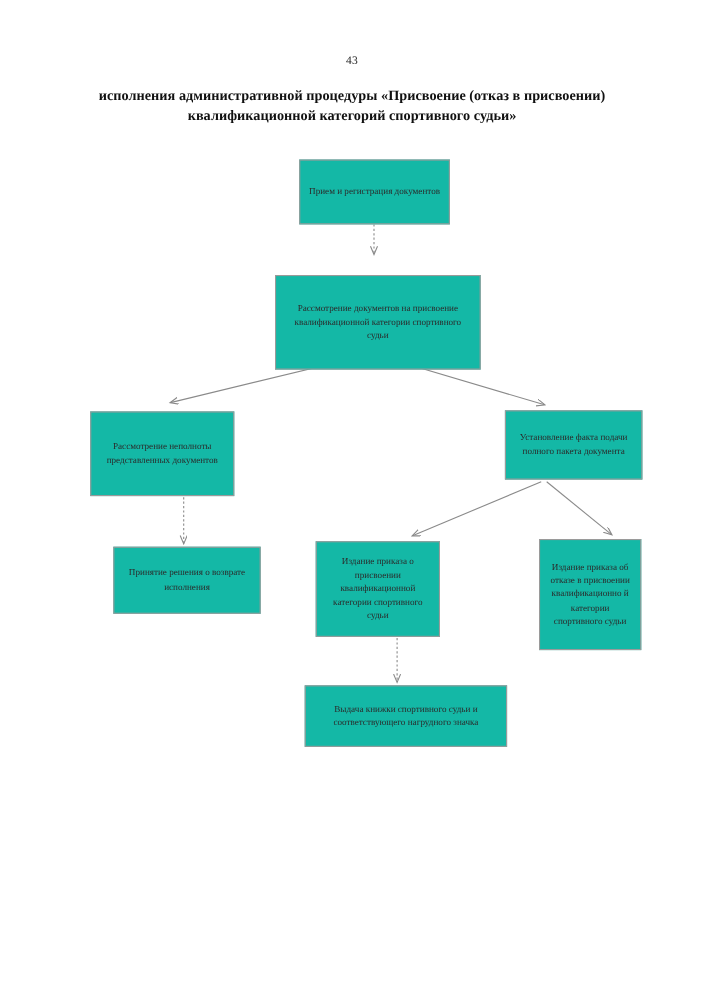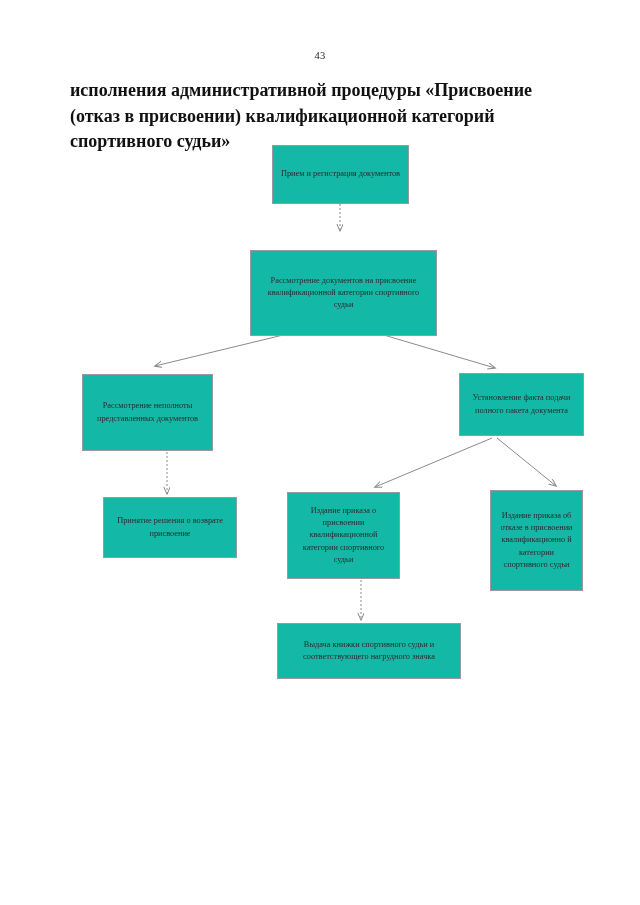--- a/index.html
+++ b/index.html
@@ -31,21 +31,22 @@
     text-align: center;
     font-size: 10.5px;
     letter-spacing: 0.2px;
     color: #262626;
   }
   .doc-title {
     position: absolute;
     left: 70px;
     top: 78px;
     width: 500px;
-    font-size: 18px;
+    text-align: center;
+    font-size: 13px;
     font-weight: bold;
     line-height: 1.42;
     color: #111111;
   }
   .flow {
     position: absolute;
     left: 0; top: 0;
     width: 640px;
     height: 905px;
   }
@@ -128,21 +129,21 @@
 
     <div class="node n3">
       <span class="txt">Рассмотрение неполноты представленных документов</span>
     </div>
 
     <div class="node n4">
       <span class="txt">Установление факта подачи полного пакета документа</span>
     </div>
 
     <div class="node n5">
-      <span class="txt">Принятие решения о возврате присвоение</span>
+      <span class="txt">Принятие решения о возврате исполнения</span>
     </div>
 
     <div class="node n6">
       <span class="txt">Издание приказа о присвоении квалификационной категории спортивного судьи</span>
     </div>
 
     <div class="node n7">
       <span class="txt">Издание приказа об отказе в присвоении квалификационно й категории спортивного судьи</span>
     </div>
 

